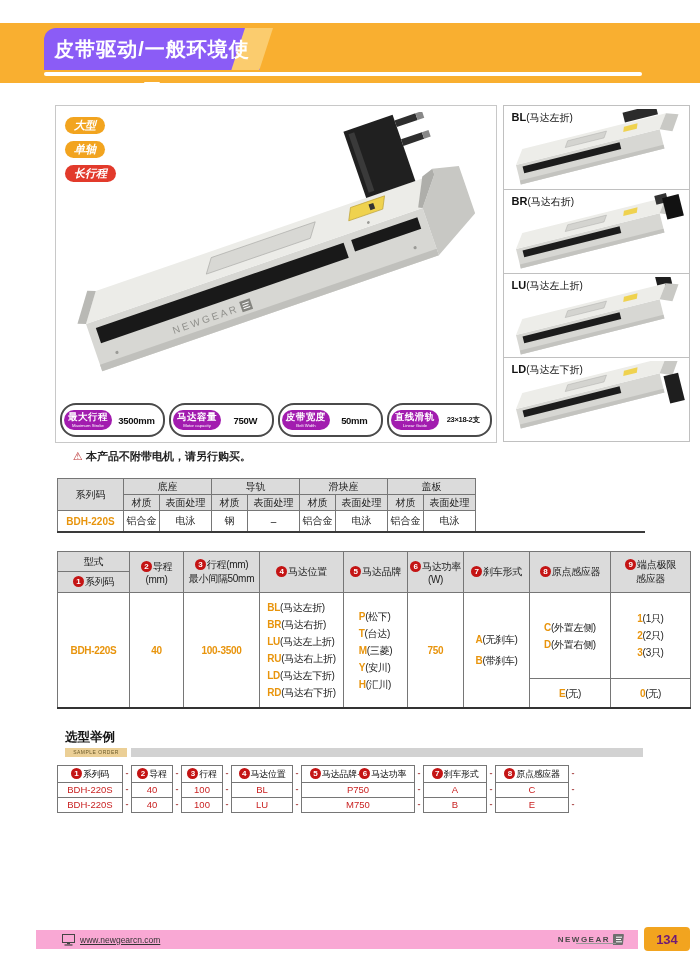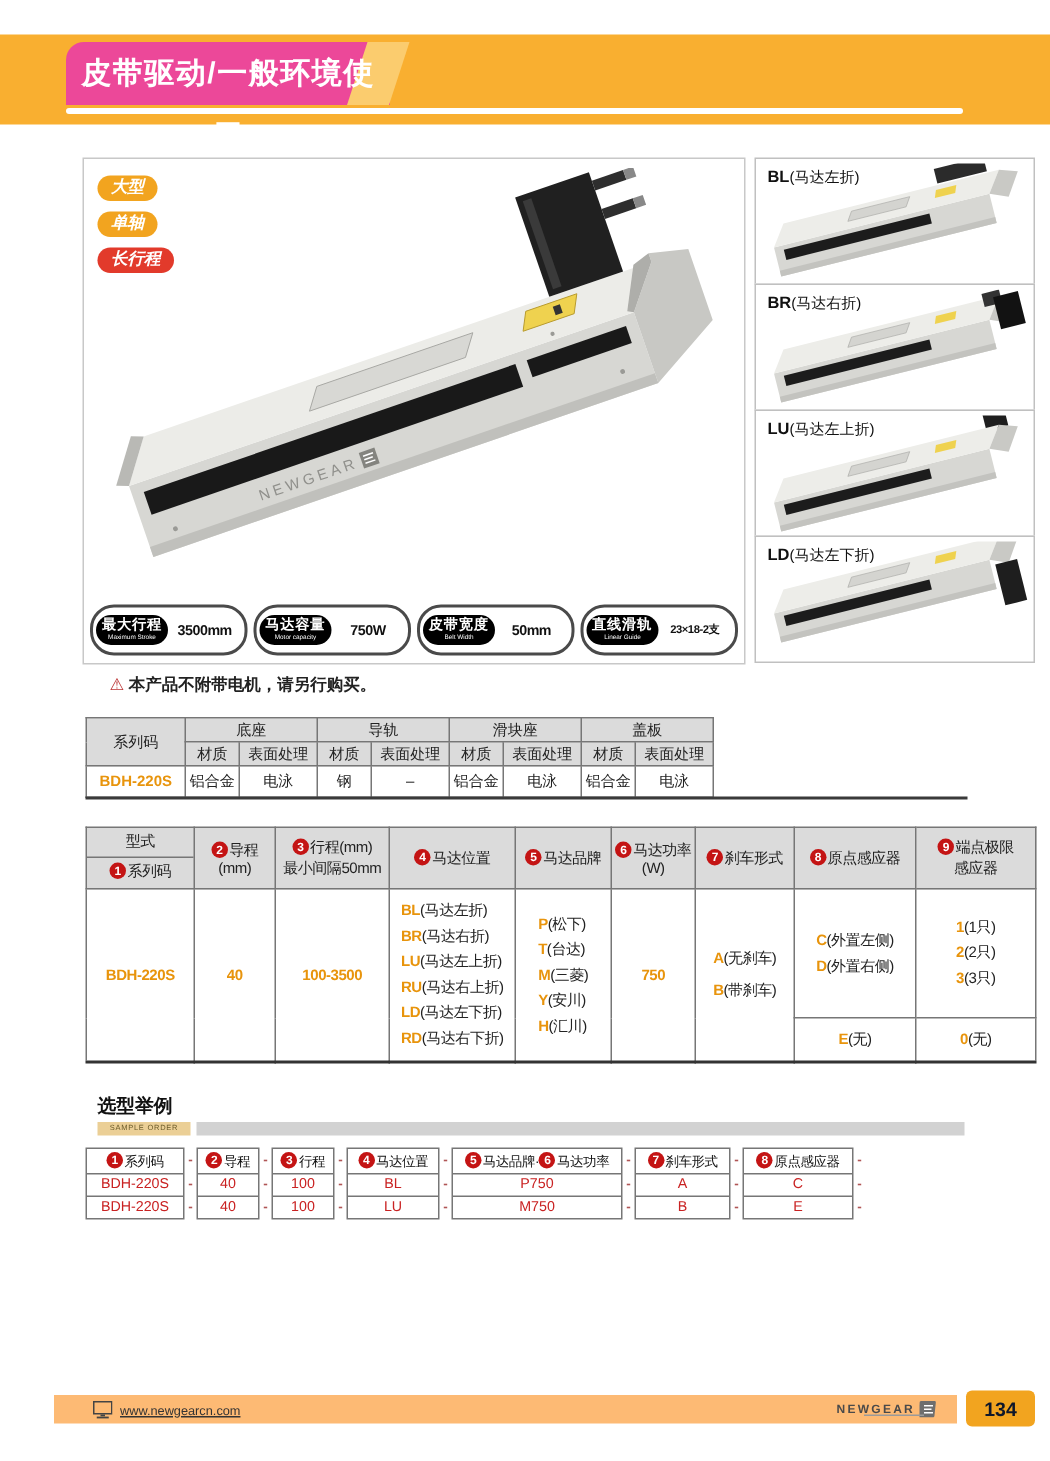--- a/index.html
+++ b/index.html
@@ -1,35 +1,35 @@
 <!DOCTYPE html>
 <html><head>
 <meta charset="utf-8">
 <style>
   html,body{margin:0;padding:0;}
   body{width:700px;height:974px;position:relative;background:#fff;overflow:hidden;
        font-family:"Liberation Sans","DejaVu Sans",sans-serif;color:#222;}
   
   .band{position:absolute;left:0;top:23px;width:700px;height:60px;background:#F9AF30;}
-  .band-tab{position:absolute;left:44px;top:5px;width:216px;height:42px;background:#ec4899;border-radius:12px 0 0 0;}
+  .band-tab{position:absolute;left:44px;top:5px;width:216px;height:42px;background:#8b5cf6;border-radius:12px 0 0 0;}
   .band-tab::after{content:"";position:absolute;right:-13px;top:0;width:28px;height:42px;background:#FBCC6E;transform:skewX(-18deg);transform-origin:top;}
   .band-title-left{position:relative;z-index:2;display:block;text-align:center;line-height:42px;font-size:20px;font-weight:bold;color:#fff;letter-spacing:1px;}
   .band-title-right{position:absolute;left:352px;top:5px;height:42px;line-height:44px;font-size:22px;font-weight:bold;color:#fff;letter-spacing:1px;}
   .band-underline{position:absolute;left:44px;top:49px;width:598px;height:4px;background:#fff;border-radius:3px;}
   
   .main{position:absolute;left:55px;top:105px;width:635px;height:338px;display:flex;}
   .photo-box{width:441px;height:336px;border:1px solid #C8C8C8;position:relative;background:#fff;}
   .tags{position:absolute;left:9px;top:11px;z-index:3;font-style:italic;}
   .pill{width:fit-content;padding:3px 9px;border-radius:11px;color:#fff;font-weight:bold;font-size:11px;margin-bottom:7px;line-height:1;}
   .pill.orange{background:#F2A41F;}
   .pill.red{background:#E23A2B;}
   .product-svg{position:absolute;left:0;top:6px;width:441px;height:296px;}
   .badges{position:absolute;left:4px;right:4px;bottom:5px;display:flex;gap:4px;}
   .badge{flex:1;border:2px solid #4A4A4A;border-radius:16px;background:#fff;display:flex;align-items:center;padding:2px;height:26px;}
-  .badge-label{background:#000000;border-radius:11px;color:#fff;text-align:center;padding:2px 4px;line-height:1;min-width:40px;}
+  .badge-label{background:#a21caf;border-radius:11px;color:#fff;text-align:center;padding:2px 4px;line-height:1;min-width:40px;}
   .badge-cn{display:block;font-size:9.5px;font-weight:bold;letter-spacing:0.5px;}
   .badge-en{display:block;font-size:5px;transform:scale(0.85);white-space:nowrap;margin-top:1px;}
   .badge-value{flex:1;text-align:center;font-weight:bold;font-size:9.5px;color:#111;letter-spacing:-0.3px;}
   .badge-value.small{font-size:7.5px;}
   .variants{width:188px;margin-left:6px;display:flex;flex-direction:column;}
   .variant-cell{height:83px;border:1px solid #C0C0C0;position:relative;margin-top:-1px;background:#fff;}
   .variant-cell:first-child{margin-top:0;}
   .variant-label{position:absolute;left:8px;top:5px;font-size:10px;color:#111;z-index:2;}
   .variant-label b{font-size:11px;}
   .mini-svg{position:absolute;left:0;bottom:0;width:186px;height:80px;}
@@ -66,28 +66,28 @@
   .sample{position:absolute;left:57px;top:765px;display:flex;align-items:stretch;}
   .scol{border:1px solid #767676;background:#fff;}
   .shead{height:16px;line-height:16px;font-size:9px;color:#111;text-align:center;border-bottom:1px solid #767676;white-space:nowrap;letter-spacing:-0.3px;}
   .sval{height:14px;line-height:14px;font-size:9.5px;color:#C92222;text-align:center;border-bottom:1px solid #767676;}
   .sval:last-child{border-bottom:none;}
   .sdash{width:8px;display:flex;flex-direction:column;align-items:center;color:#B05555;font-size:9px;font-weight:bold;}
   .sdash span{display:block;}
   .sdash span:nth-child(1){height:17px;line-height:17px;}
   .sdash span:nth-child(2),.sdash span:nth-child(3){height:15px;line-height:15px;}
   
-  .footer-bar{position:absolute;left:36px;top:930px;width:602px;height:19px;background:#fdba74;display:flex;align-items:center;}
+  .footer-bar{position:absolute;left:36px;top:930px;width:602px;height:19px;background:#f9a8d4;display:flex;align-items:center;}
   .site{margin-left:26px;display:flex;align-items:center;font-size:8.5px;color:#333;}
   .site a{color:#333;text-decoration:underline;margin-left:5px;}
   .brandbox{margin-left:auto;margin-right:14px;display:flex;align-items:center;}
   .brand-txt{font-size:8px;font-weight:bold;letter-spacing:1.5px;color:#4A4A4A;margin-right:3px;}
   .brand-sub{position:absolute;right:22px;top:13px;width:40px;height:1px;background:#9A9A9A;}
   .page-tab{position:absolute;left:644px;top:927px;width:46px;height:24px;background:#F2A41F;border-radius:4px;
-            color:#0f172a;font-weight:bold;font-size:13px;display:flex;align-items:center;justify-content:center;}
+            color:#701a75;font-weight:bold;font-size:13px;display:flex;align-items:center;justify-content:center;}
 </style>
 </head>
 <body>
 
 <div class="band">
   <div class="band-tab">
     <span class="band-title-left">皮带驱动/一般环境使用</span>
   </div>
   <div class="band-underline"></div>
 </div>

